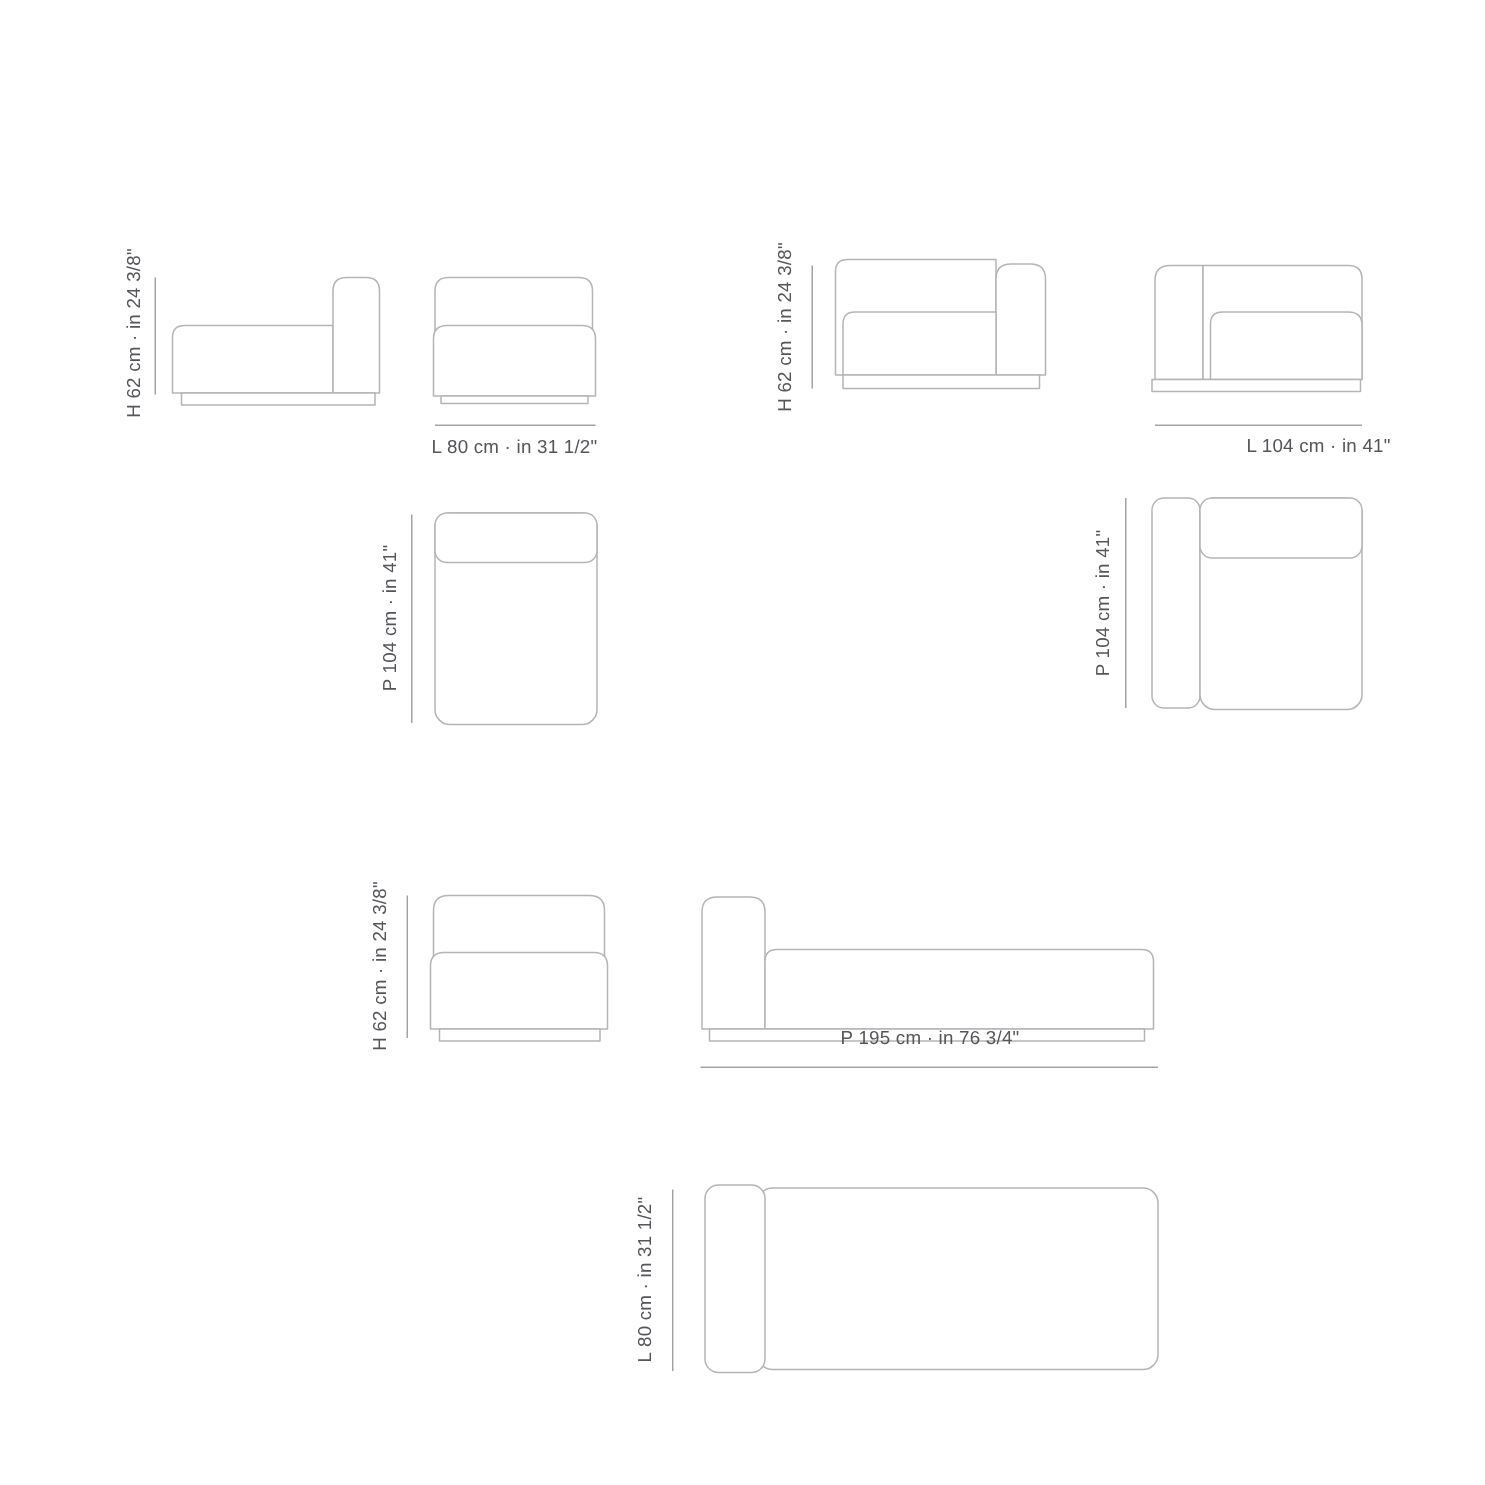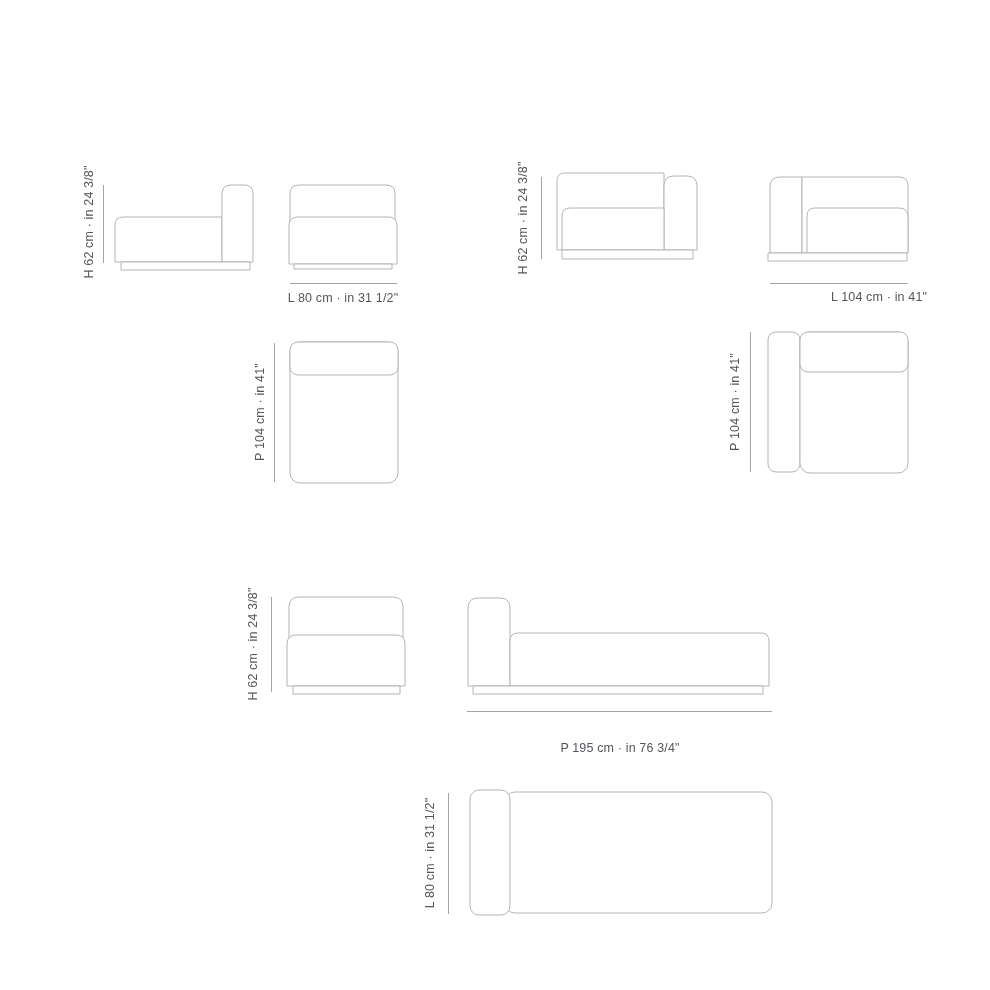--- a/index.html
+++ b/index.html
@@ -124,17 +124,17 @@
   <div class="label vlabel" style="left:523px; top:218px;">H 62 cm · in 24 3/8"</div>
 
   <div class="label hlabel" style="left:839px; top:297px;margin-left:40px;">L 104 cm · in 41"</div>
 
   <div class="label vlabel" style="left:260px; top:412px;">P 104 cm · in 41"</div>
 
   <div class="label vlabel" style="left:735px; top:402px;">P 104 cm · in 41"</div>
 
   <div class="label vlabel" style="left:253px; top:644px;">H 62 cm · in 24 3/8"</div>
 
-  <div class="label hlabel" style="left:620px; top:748px;text-align:right;">P 195 cm · in 76 3/4"</div>
+  <div class="label hlabel" style="left:620px; top:692px;text-align:right;">P 195 cm · in 76 3/4"</div>
 
   <div class="label vlabel" style="left:430px; top:853px;">L 80 cm · in 31 1/2"</div>
 
 </div>
 
 </body></html>

